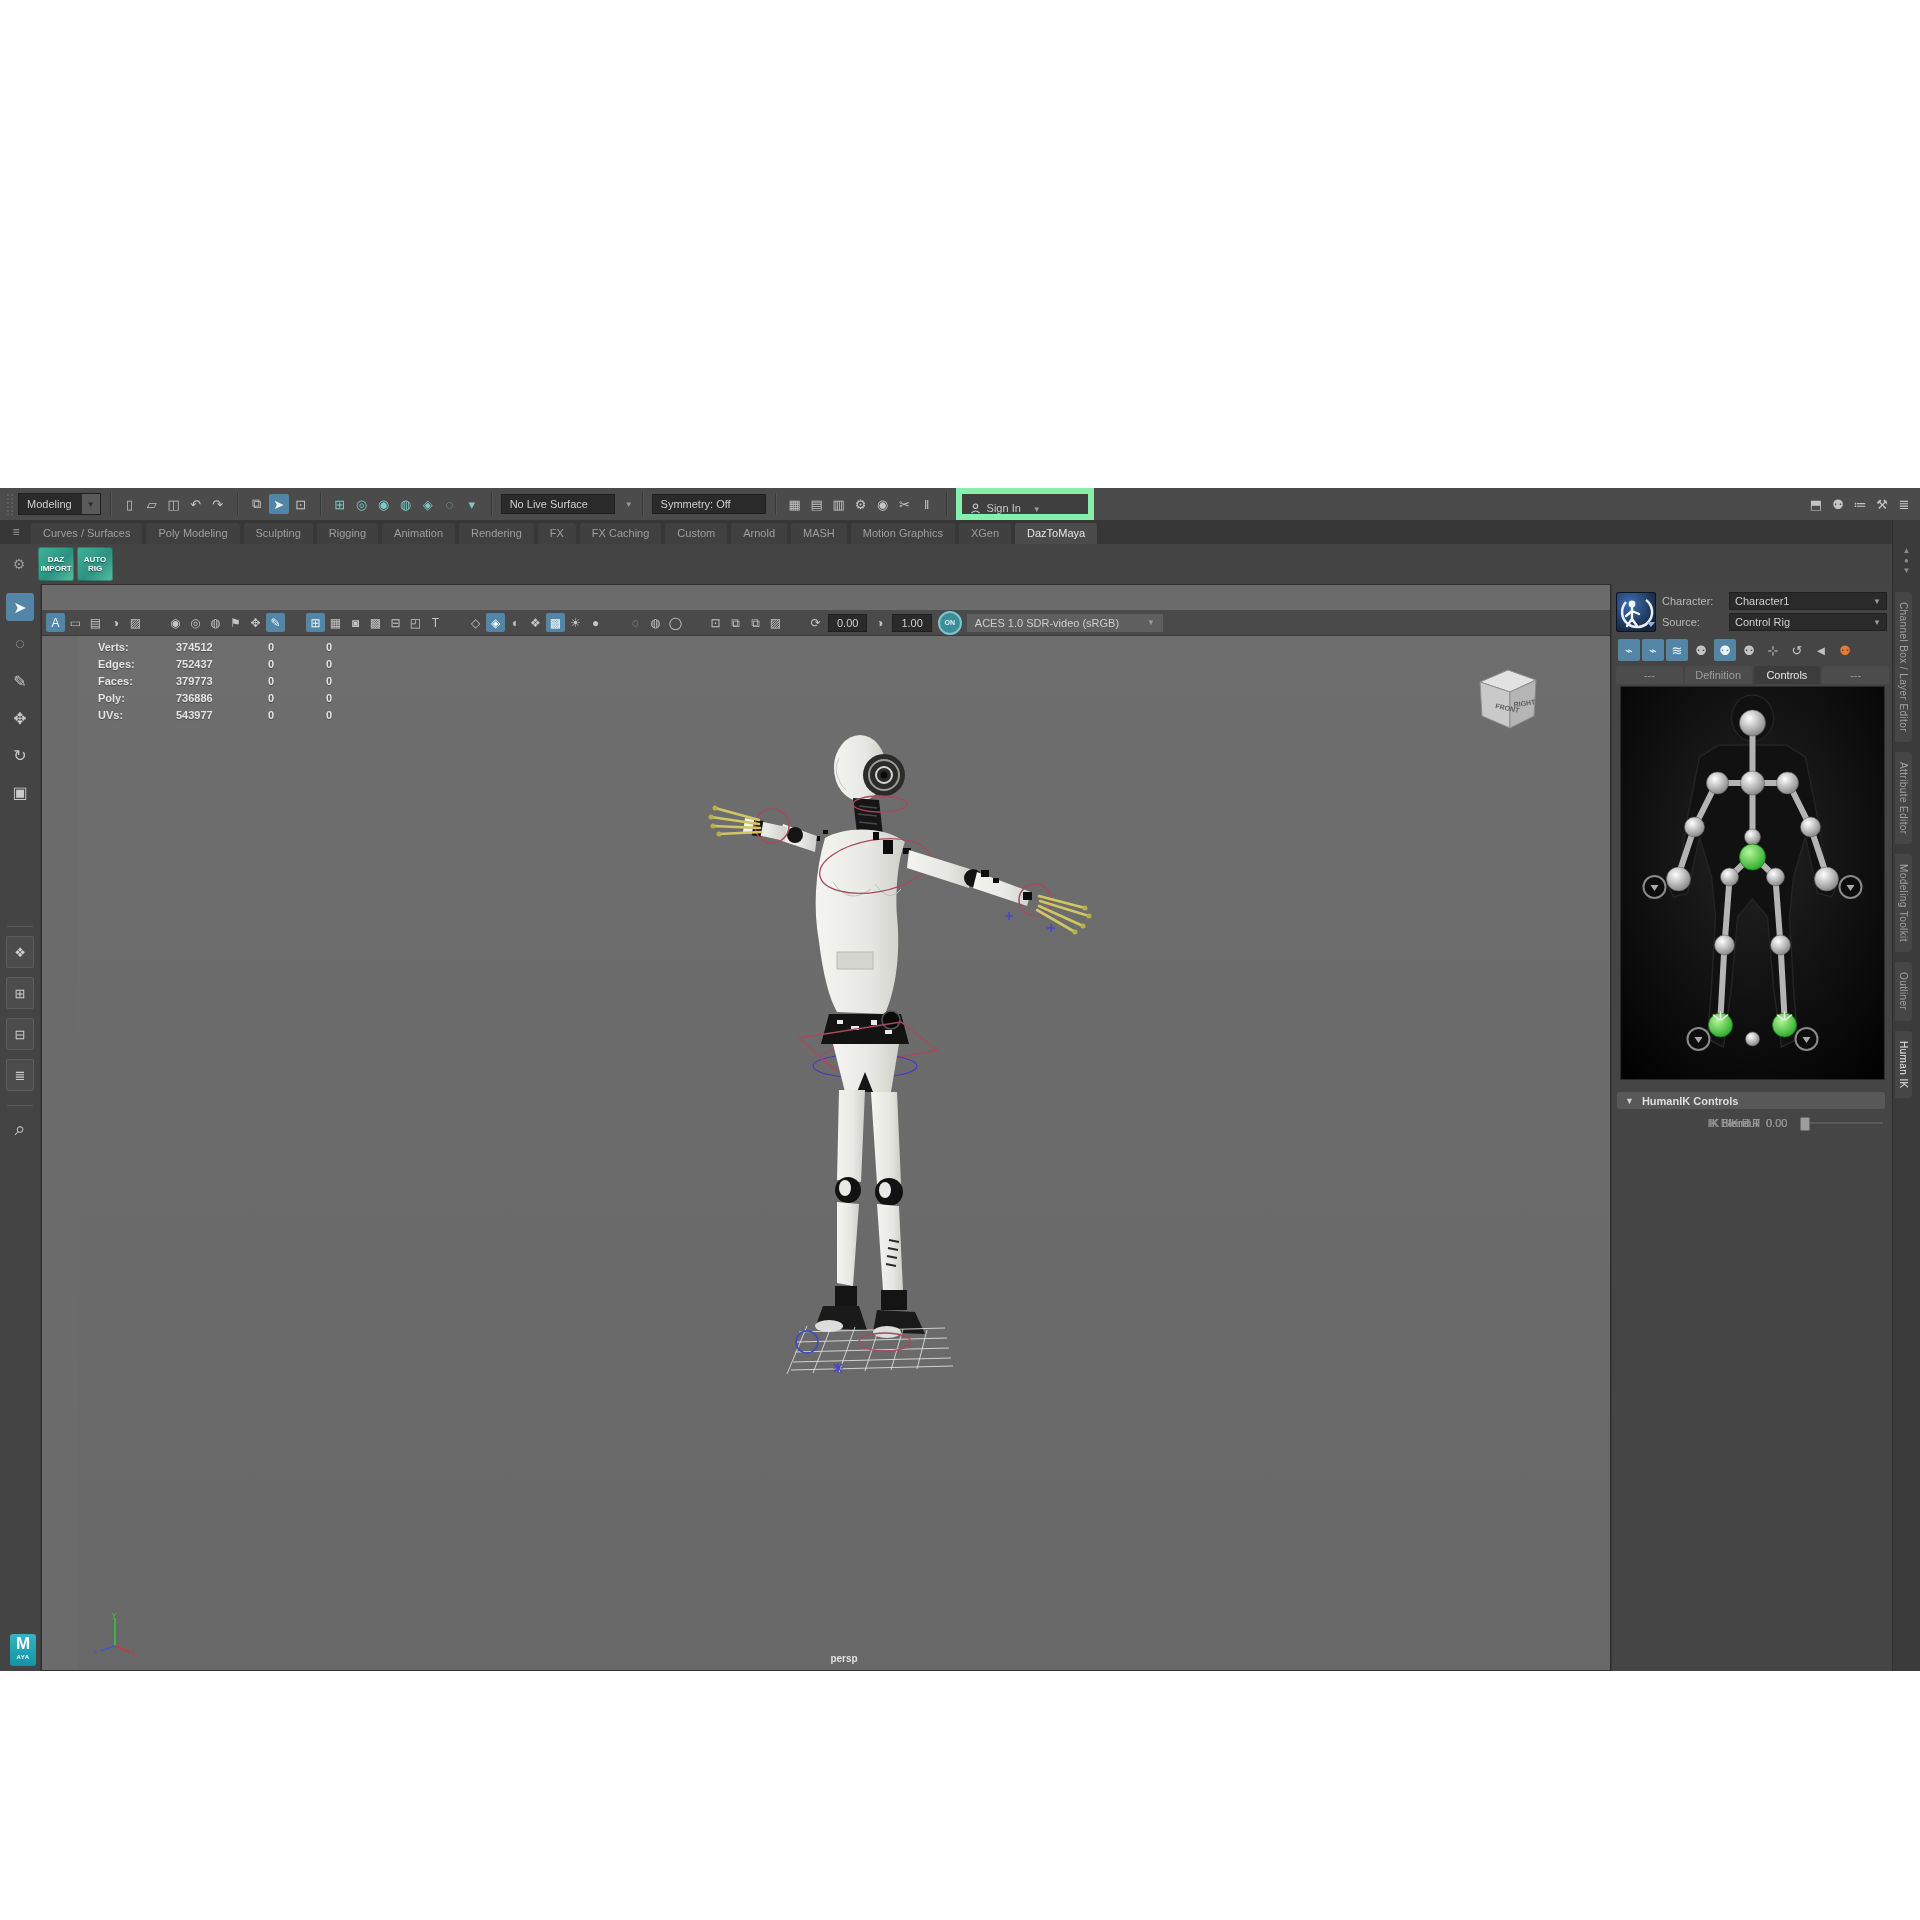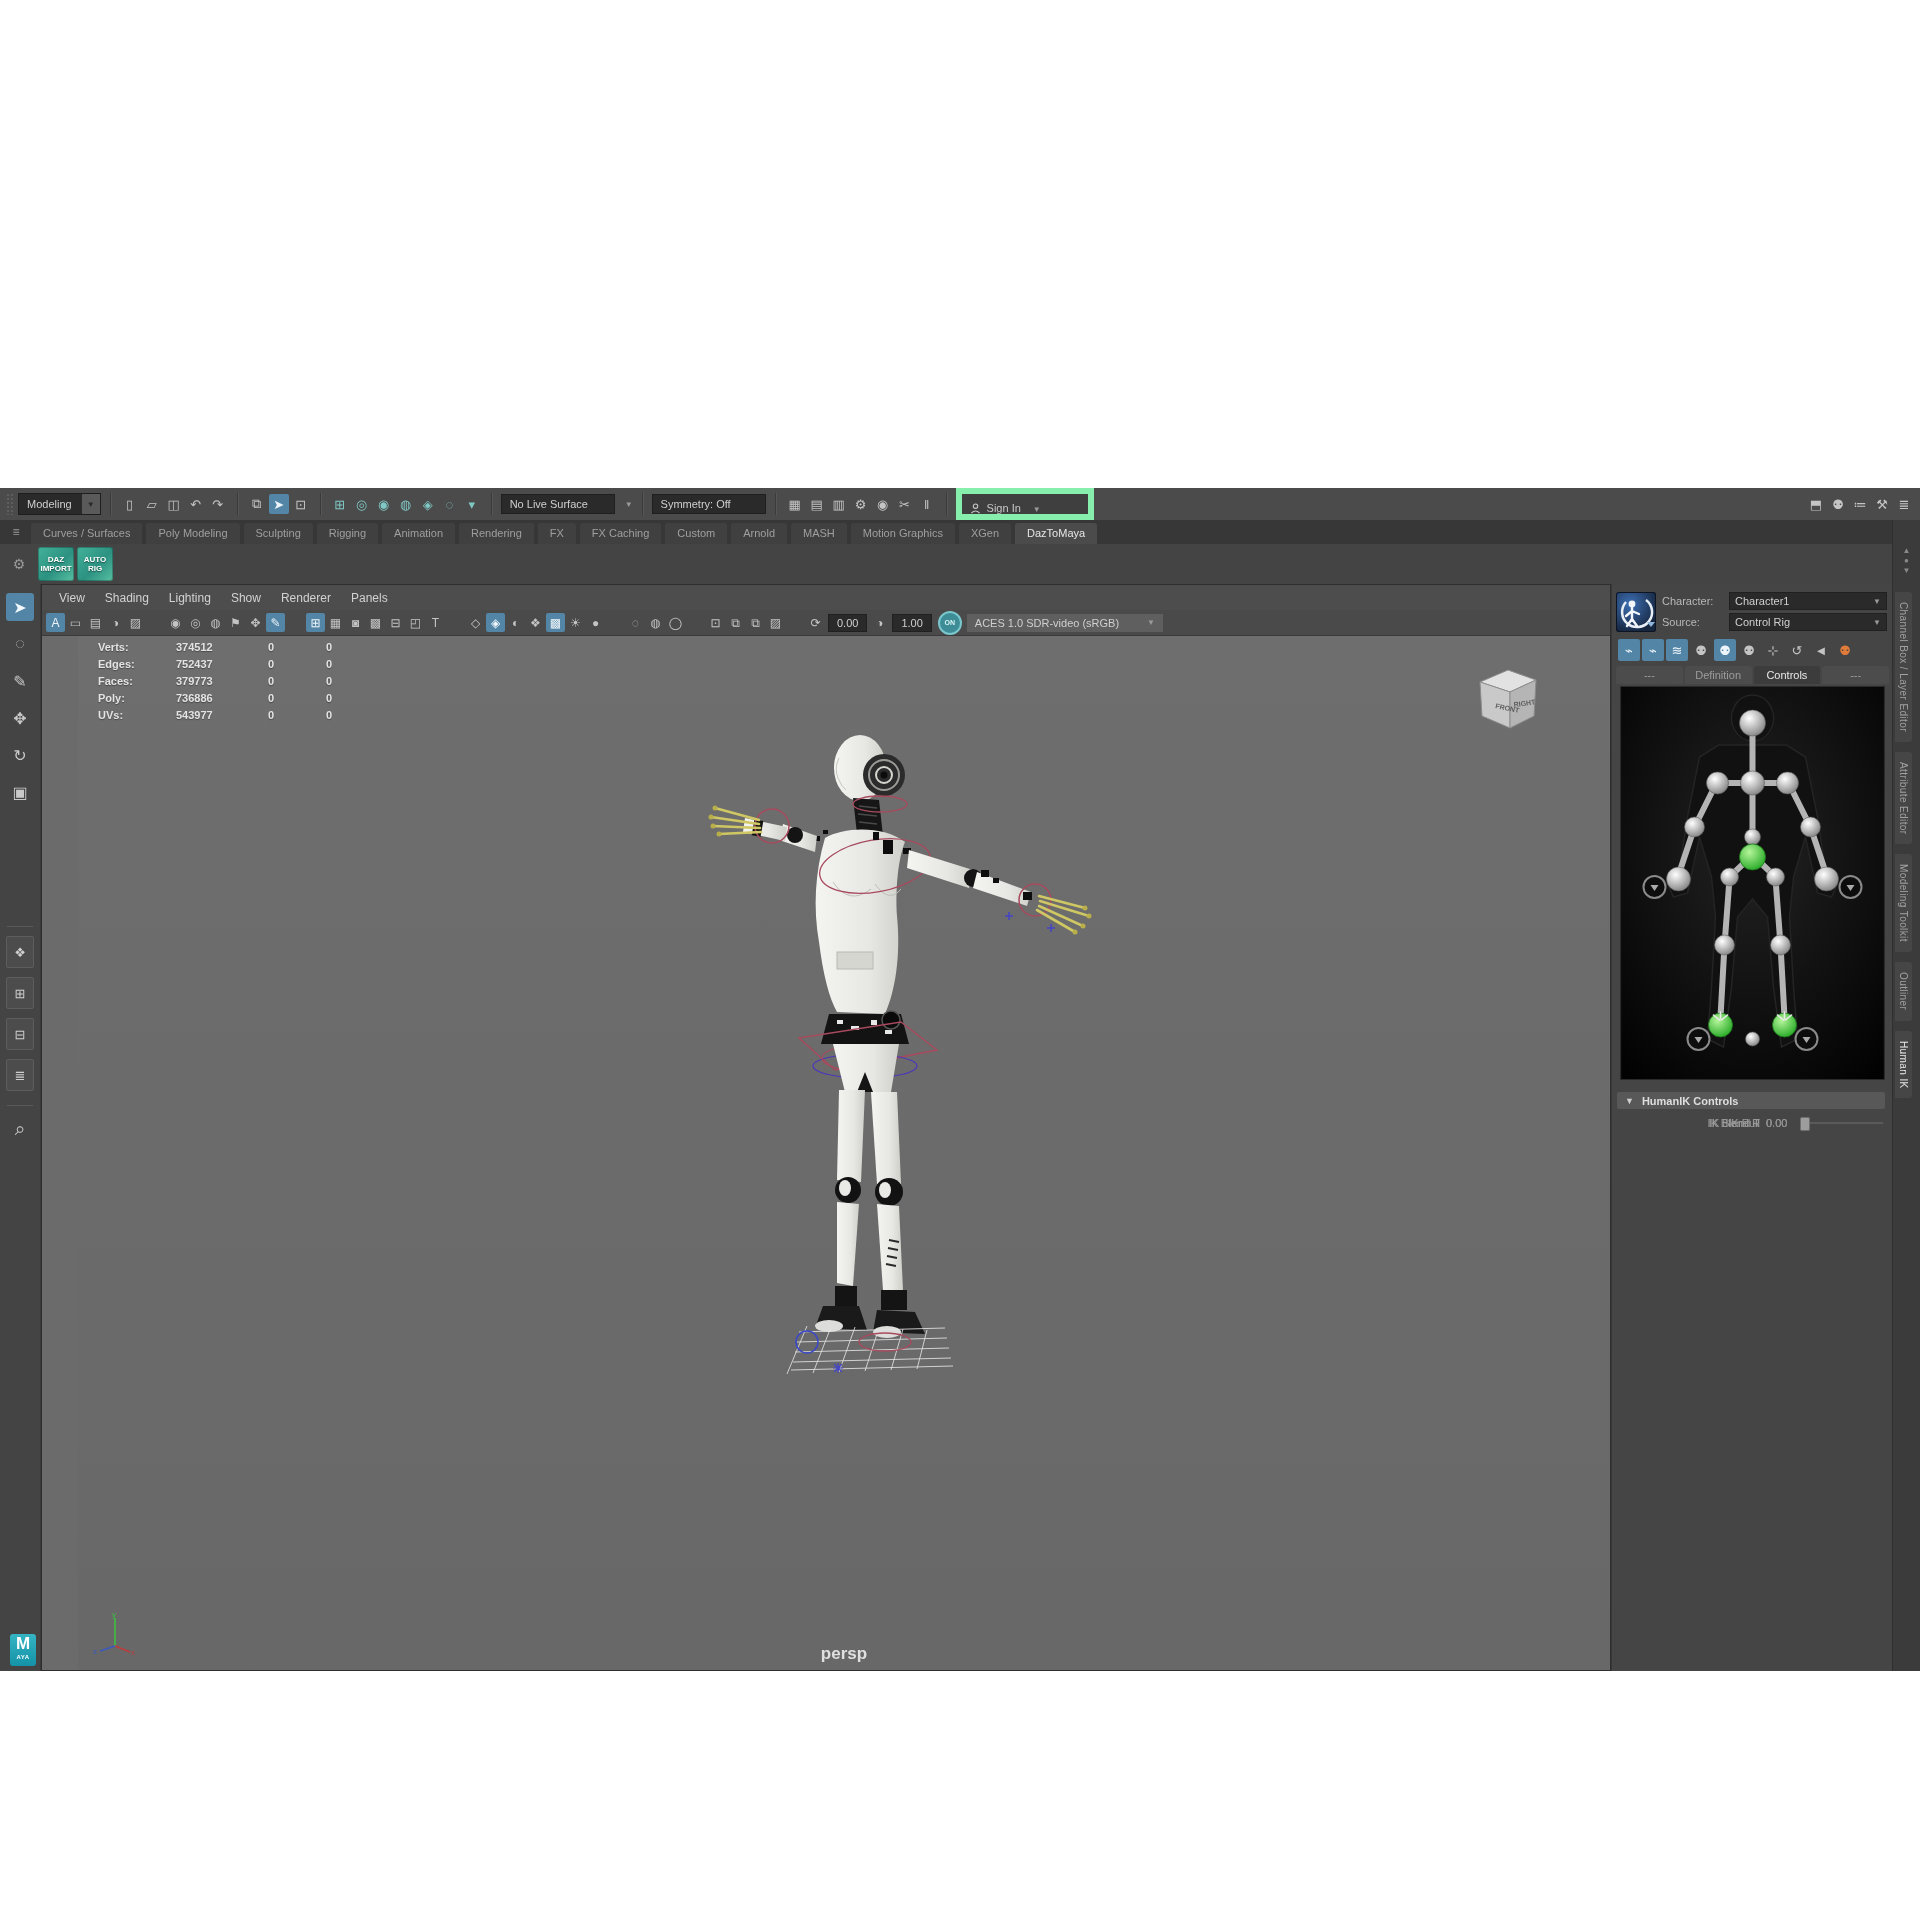--- a/index.html
+++ b/index.html
@@ -62,21 +62,21 @@
     padding:0 8px;min-width:180px;justify-content:space-between;}
   .vp-canvas{position:absolute;top:51px;left:0;right:0;bottom:0;background:linear-gradient(#6e6e6e,#686868);margin-left:36px;}
   
   .hud{position:absolute;top:3px;left:20px;}
   .hud-row{display:grid;grid-template-columns:78px 92px 58px 58px;color:#e4e4e4;font-weight:bold;font-size:11px;
     line-height:17px;text-shadow:0 1px 1px rgba(0,0,0,.35);}
   
   .vcube{position:absolute;right:62px;top:20px;width:86px;height:86px;}
   
   .gizmo{position:absolute;left:14px;bottom:14px;width:46px;height:46px;}
-  .persp{position:absolute;bottom:6px;left:50%;transform:translateX(-50%);color:#e0e0e0;font-size:17px;font-weight:bold;}
+  .persp{position:absolute;bottom:6px;left:50%;transform:translateX(-50%);color:#e0e0e0;font-size:10px;font-weight:bold;}
   .maya-badge{position:absolute;left:9px;bottom:-85px;width:26px;height:32px;background:linear-gradient(#35b4c4,#1493a8);
     border-radius:3px;color:#fff;text-align:center;font-weight:bold;}
   .maya-badge .m{font-size:17px;line-height:20px;}
   .maya-badge .sub{font-size:6px;line-height:6px;letter-spacing:.5px;}
   .robot{position:absolute;left:609px;top:84px;width:420px;height:660px;}
   
   .rightpanel{position:absolute;right:0;top:0;width:281px;bottom:0;background:#454545;border-left:1px solid #383838;padding:0;}
   .hik-head{position:absolute;top:8px;left:4px;right:6px;height:44px;}
   .hik-logo{position:absolute;left:0;top:0;width:40px;height:40px;border-radius:3px;
     background:radial-gradient(circle at 35% 30%,#3d6fb4,#16263f 75%);box-shadow:inset 0 0 0 1px #0d1524;}
@@ -308,28 +308,20 @@
           </span>
           <span class="layout-btn">
             <span>≣</span>
           </span>
         </div>
       <div class="tb-div"></div>
       <span class="tool" style="font-size:19px;">⌕</span>
     </div>
 
     <div class="vp">
-      <div class="vp-menus">
-          <span class="vp-menu"><span>View</span></span>
-          <span class="vp-menu"><span>Shading</span></span>
-          <span class="vp-menu"><span>Lighting</span></span>
-          <span class="vp-menu"><span>Show</span></span>
-          <span class="vp-menu"><span>Renderer</span></span>
-          <span class="vp-menu"><span>Panels</span></span>
-        </div>
       <div class="vp-iconbar">
         <div style="display:flex;align-items:center;gap:1px;">
             <span class="icon active">
               <span>A</span>
             </span>
             <span class="icon">
               <span>▭</span>
             </span>
             <span class="icon">
               <span>▤</span>

